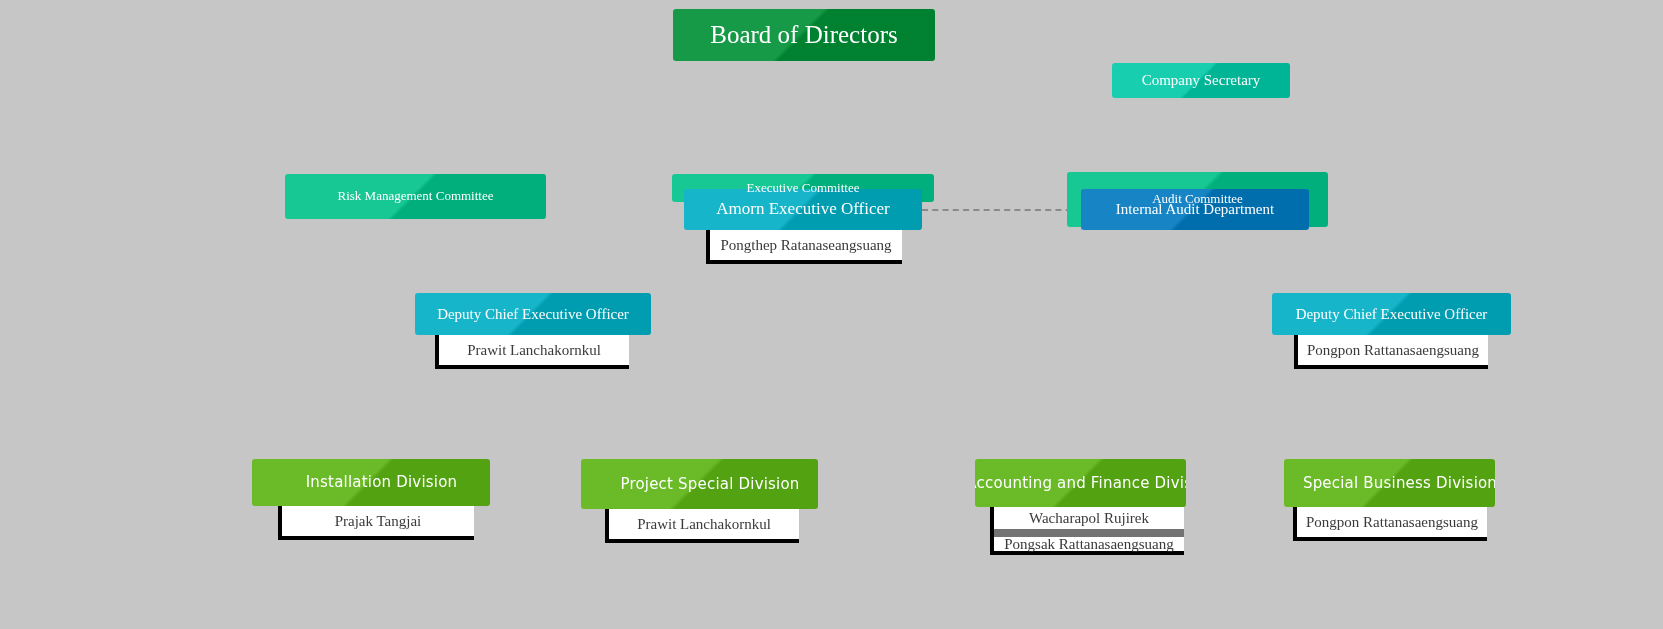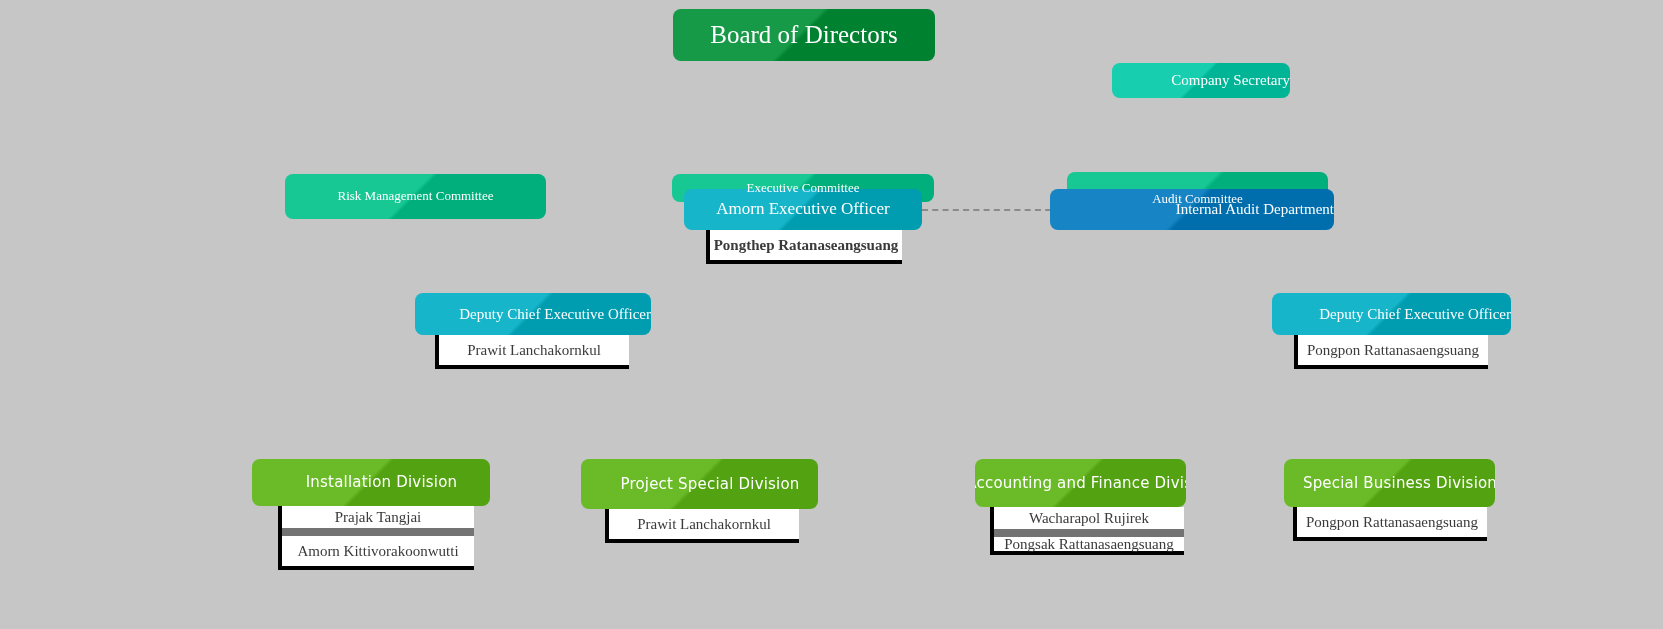--- a/index.html
+++ b/index.html
@@ -13,21 +13,21 @@
   .chart{position:absolute;left:0;top:0;width:1663px;height:629px;}
 
   
   .node{position:absolute;}
 
   .bar{
     position:relative;
     box-sizing:border-box;
     display:flex;align-items:center;justify-content:center;
     color:#ffffff;
-    border-radius:8px;
+    border-radius:3px;
     text-align:center;
     overflow:hidden;
     line-height:1.1;
     white-space:nowrap;
   }
   
   .bar::after{
     content:"";
     position:absolute;inset:0;
     background:linear-gradient(135deg, rgba(255,255,255,.09) 0%, rgba(255,255,255,.09) 48%, rgba(0,0,0,.10) 50%, rgba(0,0,0,.10) 100%);
@@ -64,21 +64,21 @@
   .dashed{
     position:absolute;
     height:0;
     border-top:2px dashed #8a8a8a;
   }
 
   
   .t-board{font-size:25px;}
   .t-lg{font-size:13px;margin-top:48px;}
   .t-md{font-size:17px;}
-  .t-sm{font-size:15px;justify-content:flex-end;}
+  .t-sm{font-size:15px;}
   .sans{font-family:"DejaVu Sans", sans-serif;font-size:15px;letter-spacing:.2px;padding-left:21px;}
   .name-t{font-size:15px;}
 </style>
 </head>
 <body>
 
 <div class="chart">
 
   <div class="dashed" style="left:922px;top:209px;width:160px;"></div>
 
@@ -110,25 +110,25 @@
     <div class="bar c-spring t-lg" style="height:55px;">
       <span>Audit Committee</span>
     </div>
   </div>
 
   <div class="node" style="left:684px;top:189px;width:238px;">
     <div class="bar c-cyan t-md" style="height:41px;">
       <span>Amorn Executive Officer</span>
     </div>
     <div class="names" style="width:196px;margin-left:22px;margin-top:0px;">
-      <div class="nrow name-t" style="height:30px;font-weight:bold;">Pongthep Ratanaseangsuang</div>
+      <div class="nrow name-t" style="height:30px;">Pongthep Ratanaseangsuang</div>
     </div>
   </div>
 
-  <div class="node" style="left:1050px;top:189px;width:284px;">
+  <div class="node" style="left:1081px;top:189px;width:228px;">
     <div class="bar c-blue t-sm" style="height:41px;">
       <span>Internal Audit Department</span>
     </div>
   </div>
 
   <div class="node" style="left:415px;top:293px;width:236px;">
     <div class="bar c-cyan t-sm" style="height:42px;">
       <span>Deputy Chief Executive Officer</span>
     </div>
     <div class="names" style="width:194px;margin-left:20px;">
@@ -144,21 +144,20 @@
       <div class="nrow name-t" style="height:30px;">Pongpon Rattanasaengsuang</div>
     </div>
   </div>
 
   <div class="node" style="left:252px;top:459px;width:238px;">
     <div class="bar c-green sans" style="height:47px;">
       <span>Installation Division</span>
     </div>
     <div class="names" style="width:196px;margin-left:26px;">
       <div class="nrow name-t" style="height:30px;">Prajak Tangjai</div>
-      <div class="nrow name-t" style="height:30px;">Amorn Kittivorakoonwutti</div>
     </div>
   </div>
 
   <div class="node" style="left:581px;top:459px;width:237px;">
     <div class="bar c-green sans" style="height:50px;">
       <span>Project Special Division</span>
     </div>
     <div class="names" style="width:194px;margin-left:24px;">
       <div class="nrow name-t" style="height:30px;">Prawit Lanchakornkul</div>
     </div>

